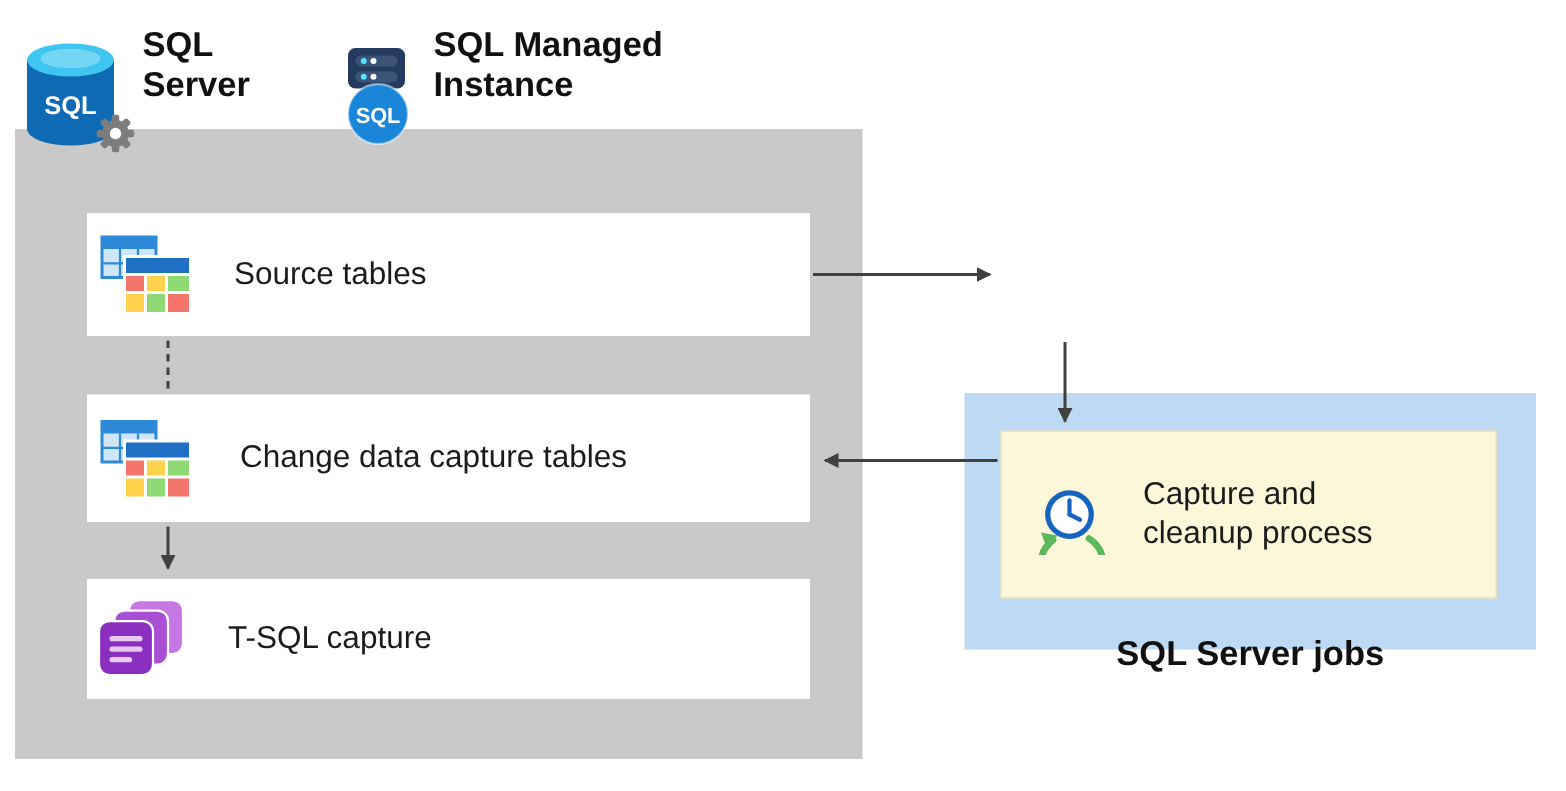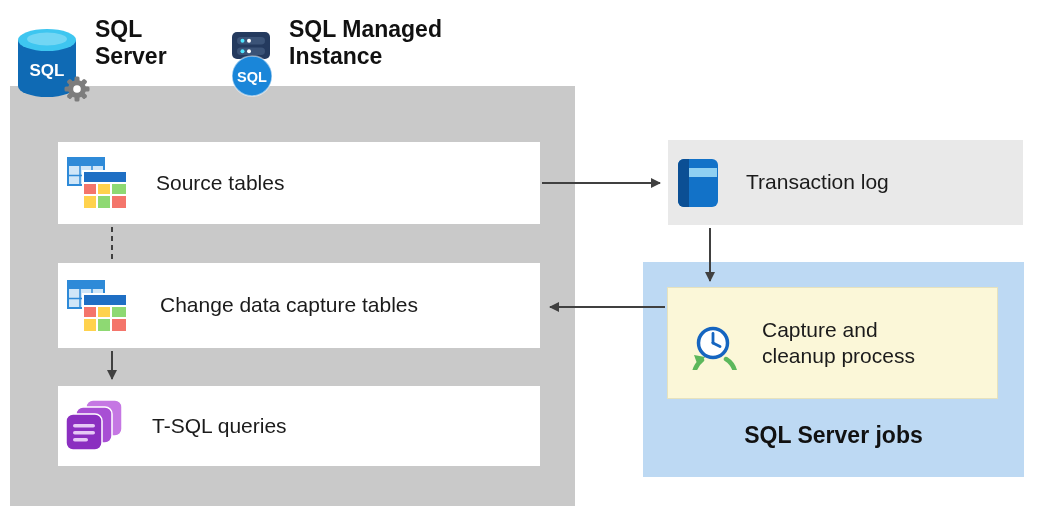--- a/index.html
+++ b/index.html
@@ -147,35 +147,25 @@
     <span class="icon">
       <svg width="58" height="52" viewBox="0 0 58 52">
         <rect x="20" y="0" width="36" height="36" rx="7" fill="#c577e3" stroke="#ffffff" stroke-width="1.5"></rect>
         <rect x="10" y="7" width="36" height="36" rx="7" fill="#a84fd4" stroke="#ffffff" stroke-width="1.5"></rect>
         <rect x="0" y="14" width="36" height="36" rx="7" fill="#8b2fc0" stroke="#ffffff" stroke-width="1.5"></rect>
         <rect x="7" y="24" width="22" height="3.5" rx="1.75" fill="#e6c9f5"></rect>
         <rect x="7" y="31" width="22" height="3.5" rx="1.75" fill="#e6c9f5"></rect>
         <rect x="7" y="38" width="15" height="3.5" rx="1.75" fill="#e6c9f5"></rect>
       </svg>
     </span>
-    <span class="node-label">T-SQL queries</span>
+    <span class="node-label">T-SQL capture</span>
   </div>
 
-  <div class="abs node log-node" style="left:668px; top:140px; width:355px; height:85px; z-index:2;">
-    <span class="icon">
-      <svg width="44" height="52" viewBox="0 0 44 52">
-        <rect x="2" y="2" width="40" height="48" rx="6" fill="#1272c8"></rect>
-        <path d="M2 8 a6 6 0 0 1 6 -6 h5 v48 h-5 a6 6 0 0 1 -6 -6 z" fill="#0b4f94"></path>
-        <rect x="13" y="11" width="28" height="9" fill="#8fd0f2"></rect>
-      </svg>
-    </span>
-    <span class="node-label">Transaction log</span>
-  </div>
 
-  <div class="abs agent-group" style="left:643px; top:262px; width:381px; height:215px; z-index:2;">
+  <div class="abs agent-group" style="left:643px; top:262px; width:381px; height:171px; z-index:2;">
 
     <div class="abs process-node" style="left:24px; top:25px; width:331px; height:112px;">
       <span class="icon">
         <svg width="54" height="54" viewBox="0 0 54 54">
           <path d="M 40 43 A 21 21 0 1 1 16 44" fill="none" stroke="#5cb85c" stroke-width="4.5" stroke-linecap="round"></path>
           <polygon points="8,39 19,41 12,50" fill="#5cb85c"></polygon>
           <circle cx="27" cy="27" r="14.5" fill="#ffffff" stroke="#1565c0" stroke-width="3.5"></circle>
           <line x1="27" y1="27" x2="27" y2="17.5" stroke="#1565c0" stroke-width="2.8" stroke-linecap="round"></line>
           <line x1="27" y1="27" x2="34" y2="30.5" stroke="#1565c0" stroke-width="2.8" stroke-linecap="round"></line>
         </svg>

